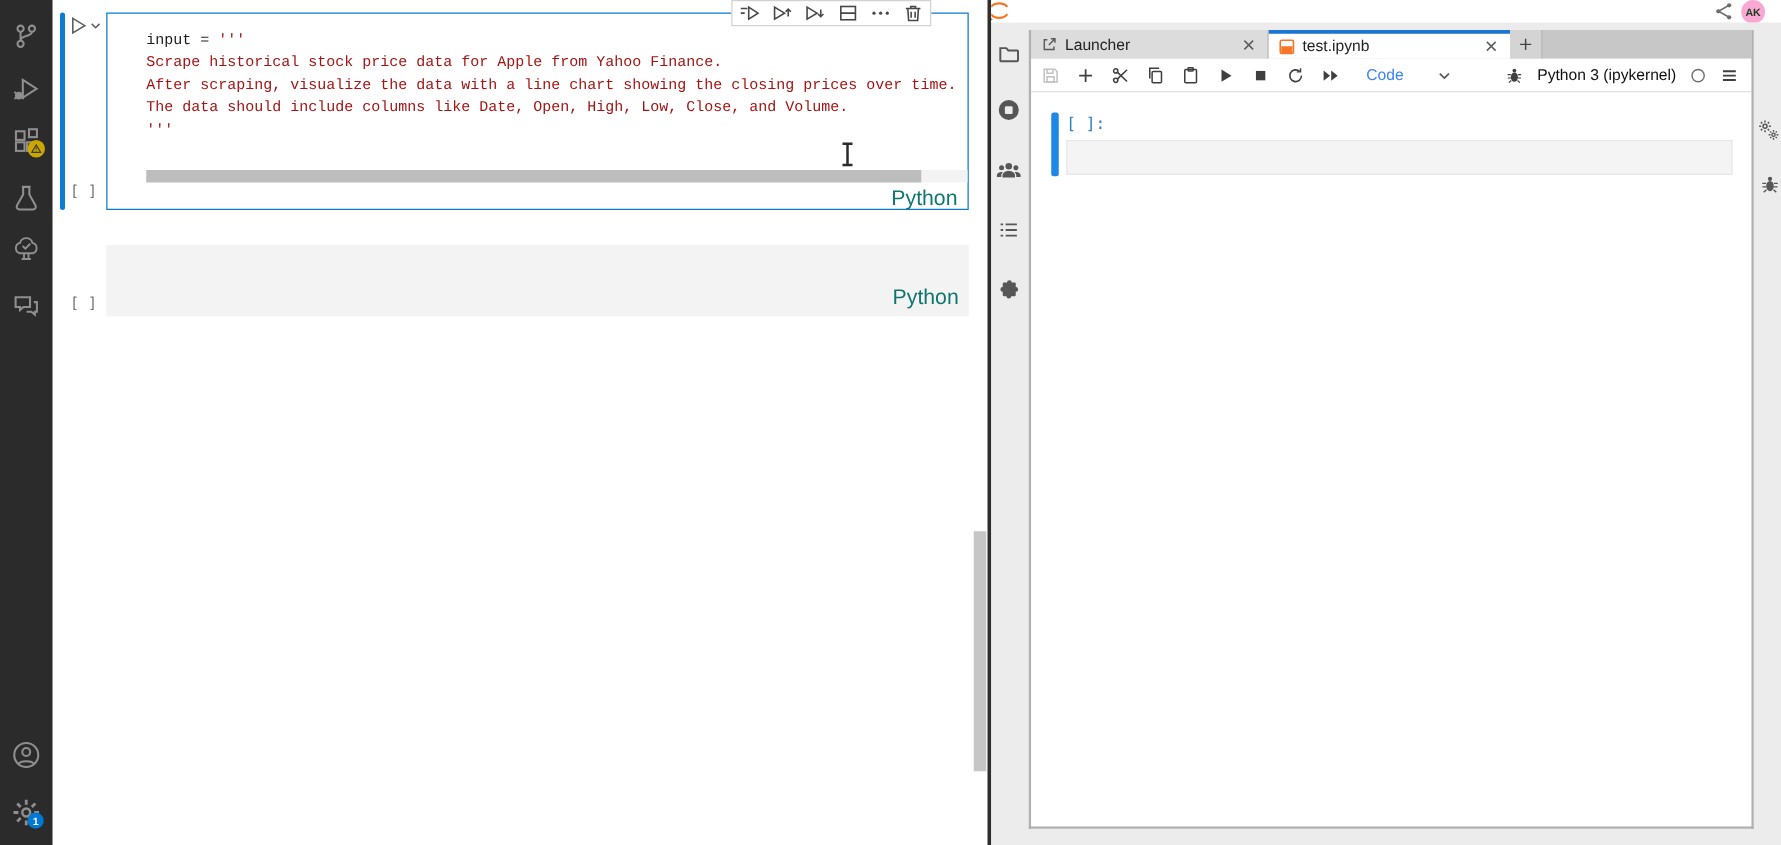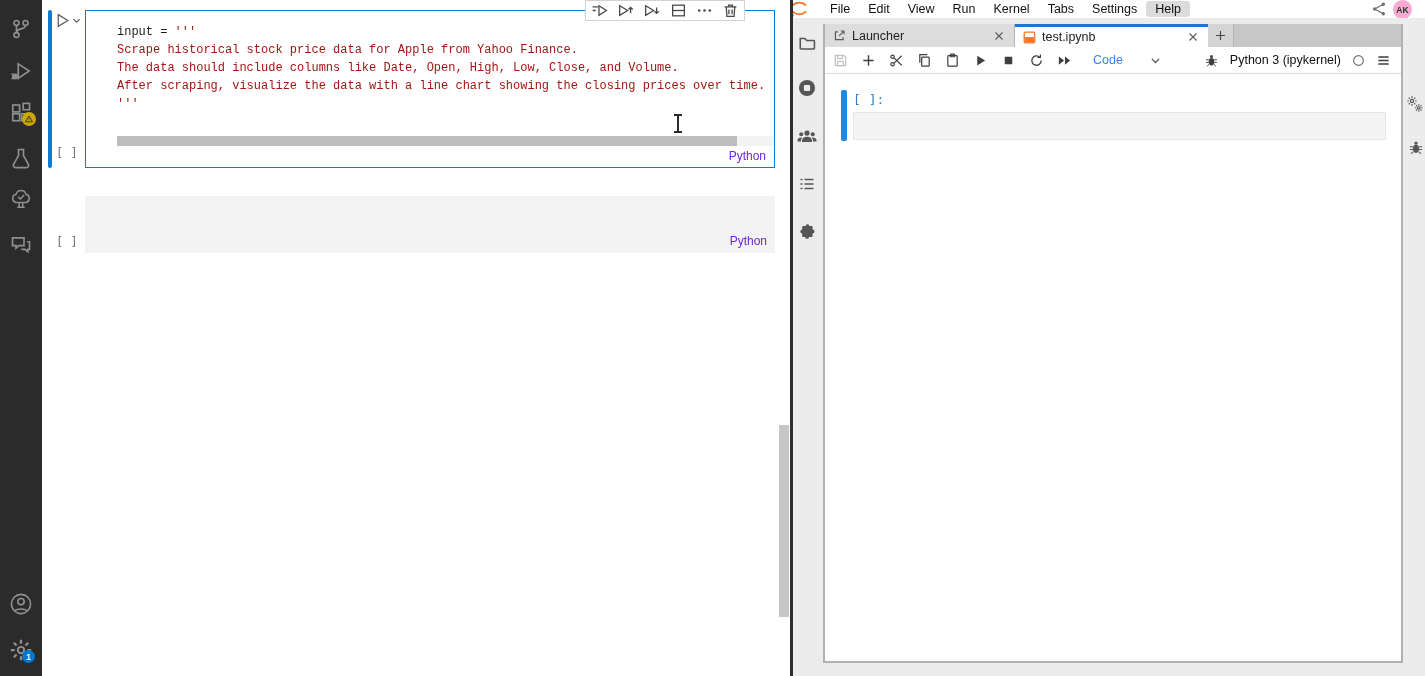--- a/index.html
+++ b/index.html
@@ -32,21 +32,21 @@
   #codeblock{position:absolute;left:31px;top:12px;cursor:text;}
   .cl{height:18px;line-height:18px;font-family:Liberation Mono, monospace;font-size:12px;white-space:pre;}
   .p{color:#1c1c1c;}
   .s{color:#a31515;}
   .b{color:#0431fa;border:1px solid #c6c6c6;background:#f2f2f2;border-radius:2px;}
   .caret{display:inline-block;width:1.5px;height:13px;background:#333;vertical-align:-2px;margin-left:1px;}
   #hscroll{position:absolute;left:31px;top:125px;width:657px;height:10px;background:#f3f3f3;}
   #hscroll-thumb{position:absolute;left:0;top:0;width:620px;height:10px;background:#bdbdbd;}
   .exec-count{font-family:"DejaVu Sans Mono",monospace;font-size:12px;color:#757575;}
   #cell1-exec{left:56px;top:146px;}
-  .lang-label{font-size:12px;color:#6d28d9;}
+  .lang-label{font-size:17px;color:#0f766e;}
   #cell1-lang{position:absolute;right:8px;top:138px;}
 
   
   #cell2-box{left:85px;top:196px;width:690px;height:57px;background:#f3f3f3;cursor:pointer;}
   #cell2-exec{left:56px;top:235px;}
   #cell2-lang{position:absolute;right:8px;bottom:5px;}
 
   
   #vscroll{left:779px;top:425px;width:10px;height:192px;background:#c6c6c6;}
 
@@ -219,22 +219,22 @@
     </svg>
     <svg width="11" height="11" viewBox="0 0 16 16" fill="none" stroke="currentColor" stroke-width="1.8">
       <path d="M3.5 6l4.5 4.5L12.5 6"></path>
     </svg>
   </div>
 
   <div id="cell1-box" class="abs">
     <div id="codeblock">
       <div class="cl"><span class="p">input = </span><span class="s">'''</span></div>
       <div class="cl"><span class="s">Scrape historical stock price data for Apple from Yahoo Finance.</span></div>
+      <div class="cl"><span class="s">After scraping, visualize the data with a line chart showing the closing prices over time.</span></div>
       <div class="cl"><span class="s">The data should include columns like Date, Open, High, Low, Close, and Volume.</span></div>
-      <div class="cl"><span class="s">After scraping, visualize the data with a line chart showing the closing prices over time.</span></div>
       <div class="cl"><span class="s">'''</span></div>
     </div>
     <div id="hscroll">
       <div id="hscroll-thumb"></div>
     </div>
     <div id="cell1-lang" class="lang-label">Python</div>
   </div>
   <div id="cell1-exec" class="abs exec-count">[ ]</div>
 
   <div id="cell2-box" class="abs">
@@ -253,30 +253,20 @@
   <div id="divider" class="abs"></div>
 
   <div id="jl" class="abs">
 
     <div id="jl-menubar">
       <svg id="jupyter-logo" viewBox="0 0 20 20">
         <path d="M3 6.2a8.2 6 0 0 1 14.6 0" fill="none" stroke="#f37726" stroke-width="2"></path>
         <path d="M3 12.6a8.2 6 0 0 0 14.6 0" fill="none" stroke="#f37726" stroke-width="2"></path>
         <circle cx="3.2" cy="17.2" r="1.1" fill="#757575"></circle>
       </svg>
-      <div id="menu-items">
-        <span class="menu-item">File</span>
-        <span class="menu-item">Edit</span>
-        <span class="menu-item">View</span>
-        <span class="menu-item">Run</span>
-        <span class="menu-item">Kernel</span>
-        <span class="menu-item">Tabs</span>
-        <span class="menu-item">Settings</span>
-        <span class="menu-item active">Help</span>
-      </div>
       <div id="share-btn">
         <svg viewBox="0 0 16 16">
           <circle cx="12.3" cy="3.2" r="1.7" fill="currentColor"></circle>
             <circle cx="3.7" cy="8" r="1.7" fill="currentColor"></circle>
           <circle cx="12.3" cy="12.8" r="1.7" fill="currentColor"></circle>
           <path d="M12.3 3.2L3.7 8l8.6 4.8" fill="none" stroke="currentColor" stroke-width="1.2"></path>
         </svg>
       </div>
       <div id="avatar">AK</div>
     </div>

